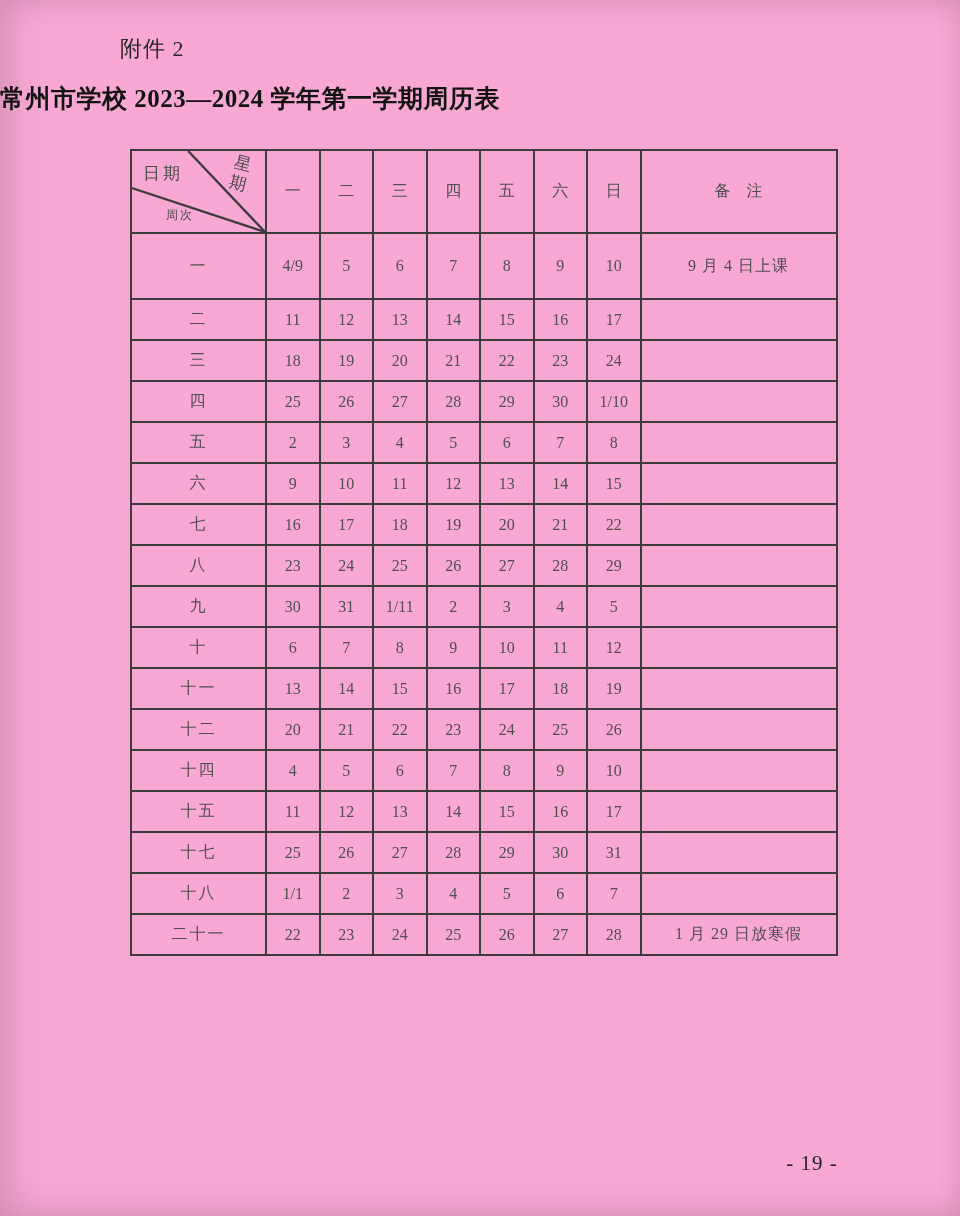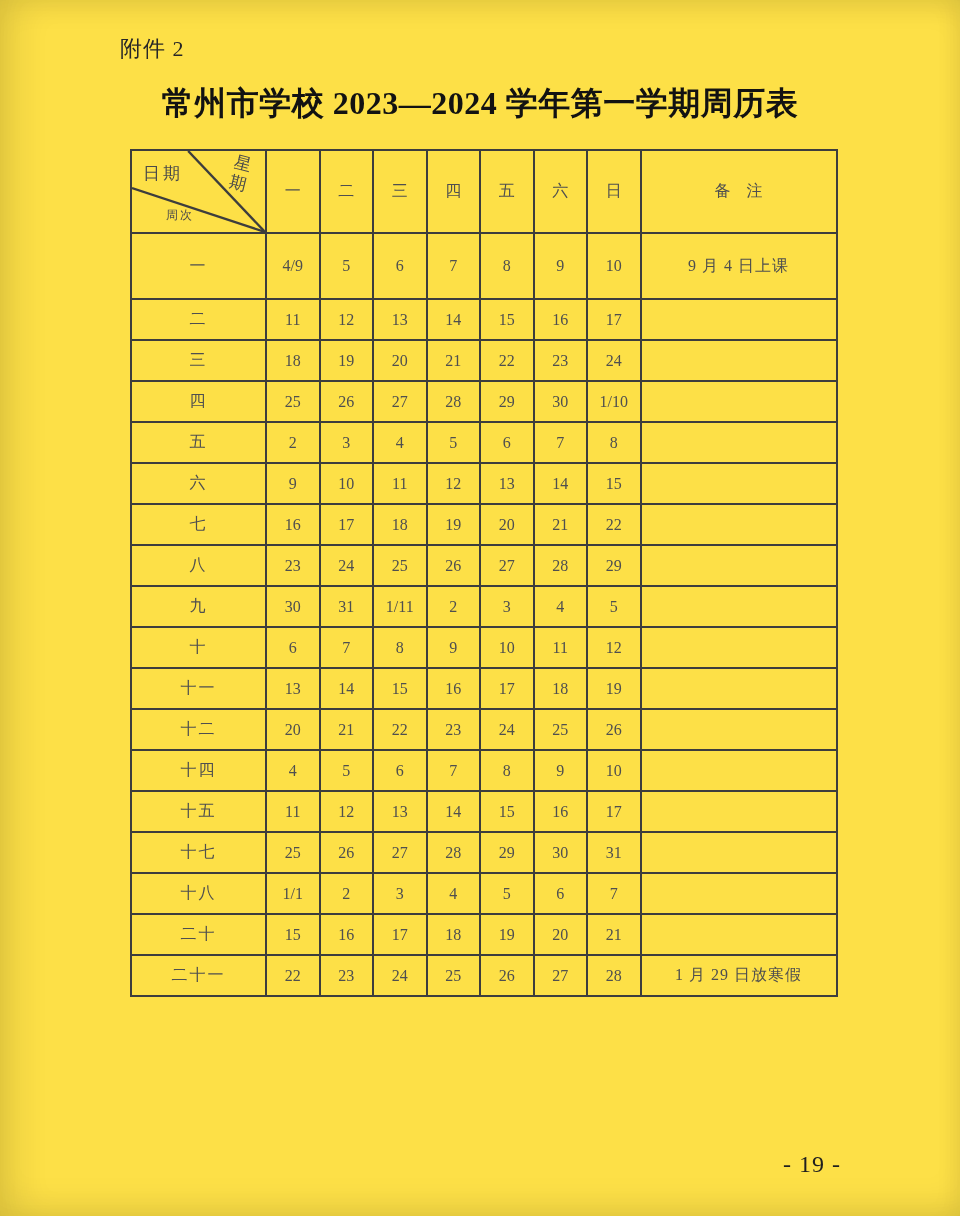--- a/index.html
+++ b/index.html
@@ -5,34 +5,34 @@
   * { margin:0; padding:0; box-sizing:border-box; }
   html,body { width:960px; height:1216px; }
   body {
     font-family:"Liberation Serif","DejaVu Serif",serif;
     background:#ffffff;
     position:relative;
     overflow:hidden;
   }
   .scan-page {
     position:absolute; inset:0;
-    background:#fde047;
+    background:#f9a8d4;
     box-shadow: inset 22px 0 30px rgba(0,0,0,0.07),
                 inset -10px 0 20px rgba(0,0,0,0.03),
                 inset 0 14px 24px rgba(0,0,0,0.04),
                 inset 0 -18px 28px rgba(0,0,0,0.05);
   }
   .attachment-label {
     position:absolute; left:120px; top:34px;
     font-size:22px; color:#272727; letter-spacing:1px;
   }
   .doc-title {
     position:absolute; left:0; right:0; top:82px;
-    text-align:center;
-    font-size:32px; font-weight:bold; color:#121212;
+    text-align:left;
+    font-size:25px; font-weight:bold; color:#121212;
     letter-spacing:0.5px;
   }
   table.calendar {
     position:absolute; left:130px; top:149px;
     width:706px;
     border-collapse:collapse;
     table-layout:fixed;
   }
   table.calendar td, table.calendar th {
     border:2px solid #3d3d3d;
@@ -54,21 +54,21 @@
     transform:rotate(14deg);
   }
   .corner-week-label { position:absolute; left:10px; bottom:8px; font-size:12px; color:#4a4a4a; letter-spacing:2px;margin-left:24px; }
   .day-head  { font-size:17px; color:#565656; }
   .note-head { font-size:17px; color:#4a4a4a; white-space:pre; }
   .week-cell { font-size:16px; color:#5d5d5d; letter-spacing:2px; }
   .day-cell  { font-size:16px; color:#4f4f4f; }
   .note-cell { font-size:16px; color:#4f4f4f; letter-spacing:1px; white-space:pre; }
   .page-number {
     position:absolute; left:762px; top:1151px; width:100px;
-    text-align:center; font-size:24px; color:#1f1f1f; letter-spacing:1px;
+    text-align:center; font-size:21px; color:#1f1f1f; letter-spacing:1px;
   }
 </style>
 </head>
 <body>
 
 <div class="scan-page">
 
   <div class="attachment-label">附件 2</div>
 
   <div class="doc-title">常州市学校 2023—2024 学年第一学期周历表</div>
@@ -277,31 +277,20 @@
           <td class="day-cell">1/1</td>
           <td class="day-cell">2</td>
           <td class="day-cell">3</td>
           <td class="day-cell">4</td>
           <td class="day-cell">5</td>
           <td class="day-cell">6</td>
           <td class="day-cell">7</td>
           <td class="note-cell"></td>
         </tr>
         <tr class="data-row">
-          <td class="week-cell">二十</td>
-          <td class="day-cell">15</td>
-          <td class="day-cell">16</td>
-          <td class="day-cell">17</td>
-          <td class="day-cell">18</td>
-          <td class="day-cell">19</td>
-          <td class="day-cell">20</td>
-          <td class="day-cell">21</td>
-          <td class="note-cell"></td>
-        </tr>
-        <tr class="data-row">
           <td class="week-cell">二十一</td>
           <td class="day-cell">22</td>
           <td class="day-cell">23</td>
           <td class="day-cell">24</td>
           <td class="day-cell">25</td>
           <td class="day-cell">26</td>
           <td class="day-cell">27</td>
           <td class="day-cell">28</td>
           <td class="note-cell">1 月 29 日放寒假</td>
         </tr>

